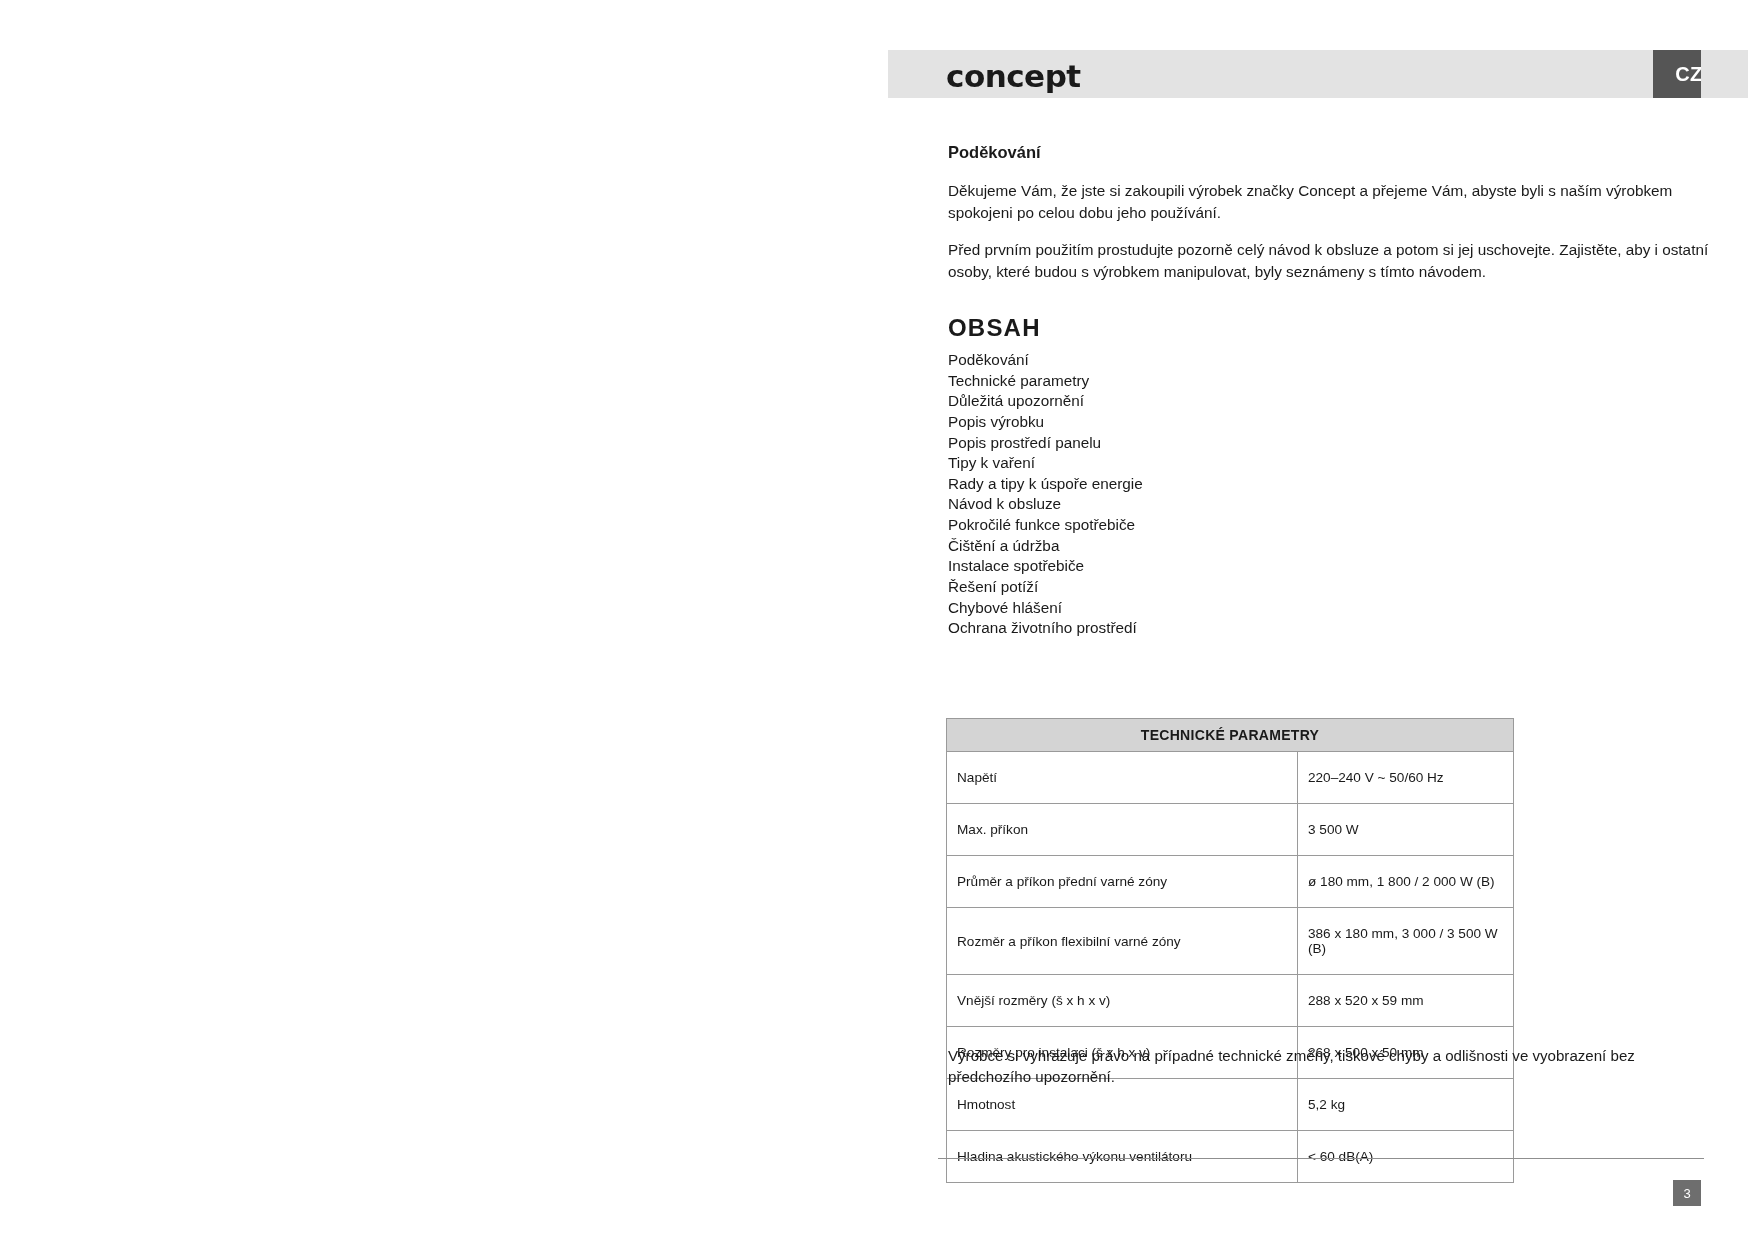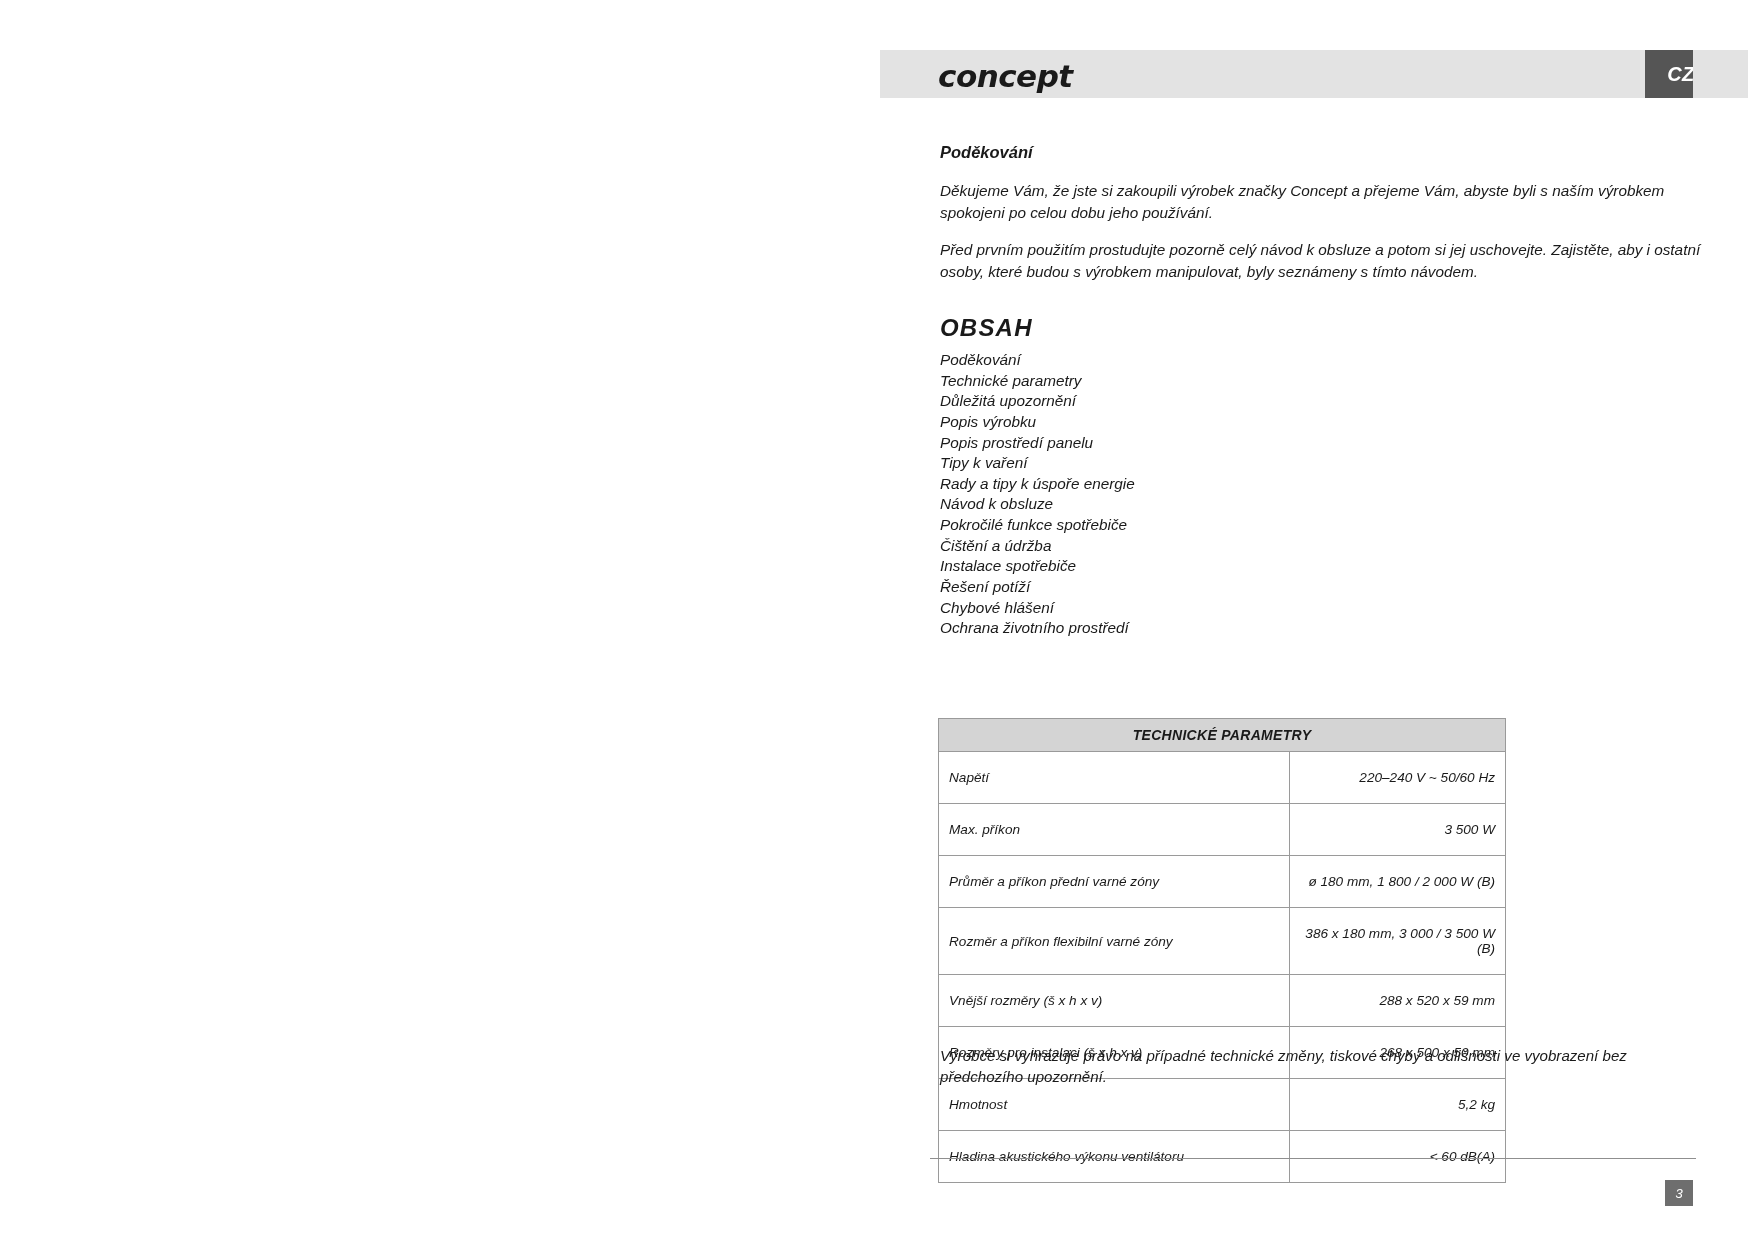--- a/index.html
+++ b/index.html
@@ -11,25 +11,24 @@
     width: 1748px;
     height: 1240px;
     font-family: "Liberation Sans", sans-serif;
     color: #1a1a1a;
     position: relative;
     overflow: hidden;
   }
 
   .page {
     position: absolute;
-    left: 8px;
+    left: 16px;
     top: 0;
     width: 1556px;
     height: 1240px;
-    font-style: italic;
   }
 
   
   .header-bar {
     position: absolute;
     left: 872px;
     top: 50px;
     width: 790px;
     height: 48px;
     background: #e3e3e3;
@@ -138,21 +137,21 @@
     font-weight: bold;
     font-size: 14px;
     letter-spacing: 0.3px;
     padding: 8px 10px;
   }
   .spec-table td.label {
     width: 330px;
     text-align: left;
   }
   .spec-table td.value {
-    text-align: right;
+    text-align: left;
   }
 
   
   .note {
     position: absolute;
     left: 932px;
     top: 1045px;
     width: 767px;
     font-size: 15.1px;
     line-height: 1.42;

